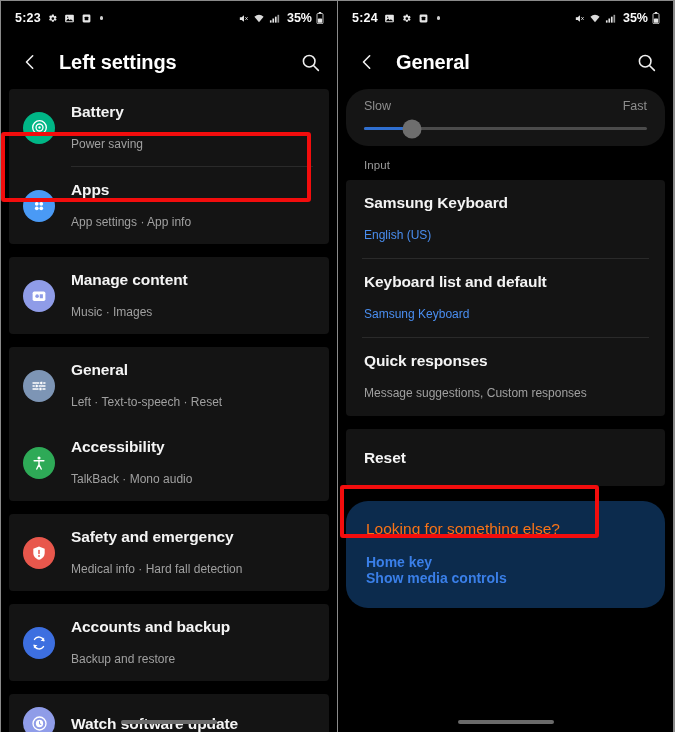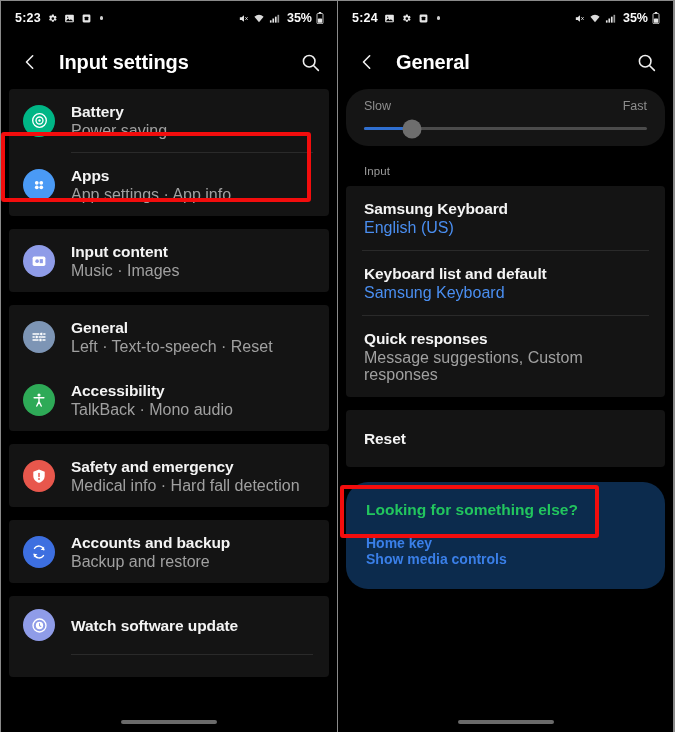--- a/index.html
+++ b/index.html
@@ -118,24 +118,24 @@
   }
   .row-text { min-width: 0; }
   .row-title {
     font-size: 15.5px;
     font-weight: bold;
     color: #f4f4f4;
     line-height: 19px;
     letter-spacing: -.1px;
   }
   .row-sub {
-    font-size: 16px;
+    font-size: 12px;
     color: #a0a0a0;
     line-height: 17px;
-    margin-top: 1px;
+    margin-top: 15px;
   }
   .row-sub.link { color: #4a8ef0; }
   .divider {
     height: 1px;
     background: #2a2a2a;
     margin: 0 16px 0 62px;
   }
   .divider.full { margin: 0 16px; }
 
   
@@ -150,21 +150,21 @@
     padding: 11px 0 9px 18px;
     letter-spacing: .1px;
   }
 
   
   .slider-card {
     background: #151515;
     border-radius: 22px;
     padding: 10px 18px 16px 18px;
     box-sizing: border-box;
-    margin-bottom: 8px;
+    margin-bottom: 2px;
   }
   .slider-ends {
     display: flex;
     justify-content: space-between;
     font-size: 12.5px;
     color: #8d8d8d;
     margin-bottom: 14px;
   }
   .slider-track {
     position: relative;
@@ -189,22 +189,22 @@
 
   
   .promo {
     background: #0c2b4d;
     border-radius: 22px;
     padding: 19px 20px 22px 20px;
     box-sizing: border-box;
   }
   .promo-title {
     font-size: 15.5px;
-    font-weight: bold;
-    color: #22c55e;
+    font-weight: normal;
+    color: #f97316;
     margin-bottom: 16px;
   }
   .promo-link {
     font-size: 14px;
     font-weight: bold;
     color: #3a7fe8;
   }
   .promo-link:last-child { margin-bottom: 0; }
 
   
@@ -288,21 +288,21 @@
         </span>
       </div>
     </div>
 
     <div class="appbar">
       <div class="icon-btn">
         <svg width="20" height="20" viewBox="0 0 24 24">
             <path d="M15.2 4.5L7.8 12l7.4 7.5" fill="none" stroke="#f0f0f0" stroke-width="1.9" stroke-linecap="round" stroke-linejoin="round"></path>
           </svg>
       </div>
-      <div class="appbar-title">Input settings</div>
+      <div class="appbar-title">Left settings</div>
       <div class="icon-btn">
         <svg width="21" height="21" viewBox="0 0 24 24">
             <circle cx="10.5" cy="10.5" r="6.6" fill="none" stroke="#f0f0f0" stroke-width="1.8"></circle>
             <path d="M15.4 15.4L21 21" stroke="#f0f0f0" stroke-width="1.8" stroke-linecap="round"></path>
           </svg>
       </div>
     </div>
 
     <div class="content">
 
@@ -340,21 +340,21 @@
       <div class="card">
         <div class="row">
           <div class="badge" style="background:#8f9ce8">
             <svg width="18" height="18" viewBox="0 0 24 24">
                 <rect x="3.5" y="6" width="17" height="12.5" rx="2.2" fill="#fff"></rect>
                 <circle cx="9.5" cy="12.2" r="2.4" fill="#8f9ce8"></circle>
                 <path d="M13 9.5h4.2v5.4H13z" fill="#8f9ce8"></path>
               </svg>
           </div>
           <div class="row-text">
-            <div class="row-title">Input content</div>
+            <div class="row-title">Manage content</div>
             <div class="row-sub">Music · Images</div>
           </div>
         </div>
       </div>
 
       <div class="card">
         <div class="row">
           <div class="badge" style="background:#7d95b5">
             <svg width="18" height="18" viewBox="0 0 24 24">
                 <g stroke="#fff" stroke-width="1.8" stroke-linecap="round">

